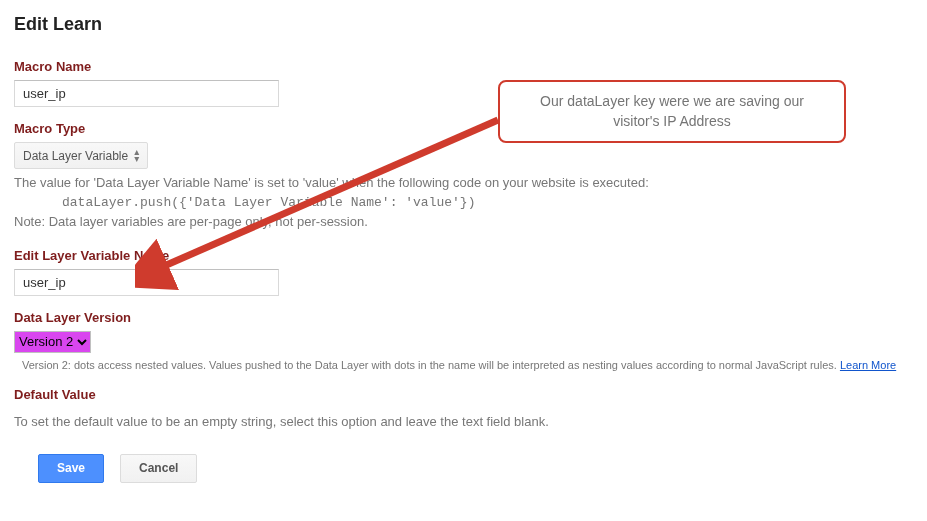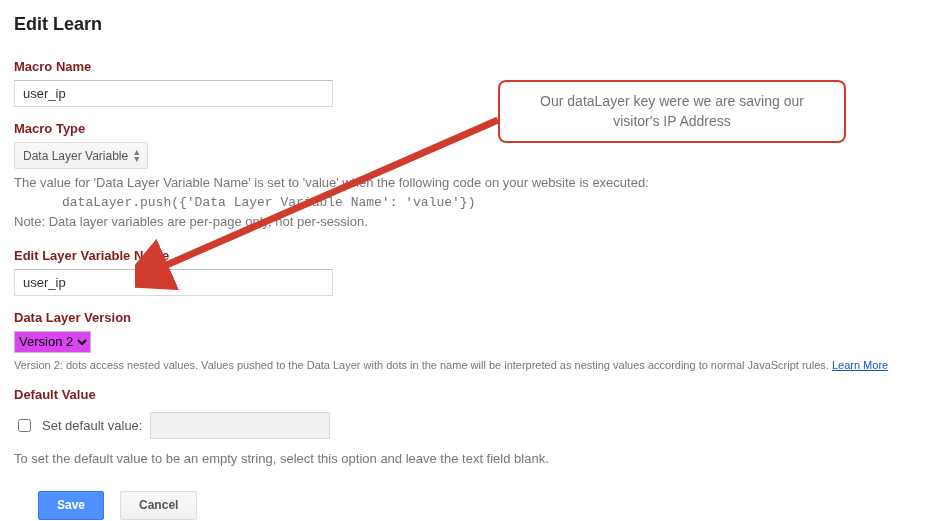--- a/index.html
+++ b/index.html
@@ -19,21 +19,21 @@
     margin: 0 0 24px 0;
     color: #222;
   }
   .section-label {
     font-size: 13px;
     font-weight: bold;
     color: #7f1d1d;
     margin: 0 0 6px 0;
   }
   .text-input {
-    width: 319px;
+    width: 265px;
     height: 27px;
     border: 1px solid #d9d9d9;
     border-top-color: #c0c0c0;
     padding: 4px 8px;
     font-size: 13px;
     color: #333;
     background: #fff;
   }
   .block { margin-bottom: 14px; }
   .type-btn {
@@ -162,32 +162,27 @@
   <div class="section-label">Edit Layer Variable Name</div>
   <input type="text" class="text-input" value="user_ip" style="">
 </div>
 
 <div class="block" style="margin-bottom:4px;">
   <div class="section-label">Data Layer Version</div>
   <select class="version-select">
     <option>Version 2</option>
   </select>
 </div>
-<div class="small-gray" style="margin-bottom:14px;">
+<div class="small-gray" style="margin-bottom:14px;margin-left:8px;">
   <span>Version 2: dots access nested values. Values pushed to the Data Layer with dots in the name will be interpreted as nesting values according to normal JavaScript rules.</span>
   <a class="learn-link">Learn More</a>
 </div>
 
 <div class="block" style="margin-bottom:10px;">
   <div class="section-label" style="margin-bottom:10px;">Default Value</div>
-  <div class="default-row">
-    <input type="checkbox" style="">
-    <span class="default-text-label">Set default value:</span>
-    <input type="text" class="default-input" disabled="" style="">
-  </div>
 </div>
 
 <div class="help-gray">To set the default value to be an empty string, select this option and leave the text field blank.</div>
 
 <div class="btn-row">
   <button class="btn btn-primary">Save</button>
   <button class="btn btn-secondary">Cancel</button>
 </div>
 
 <div class="callout">

